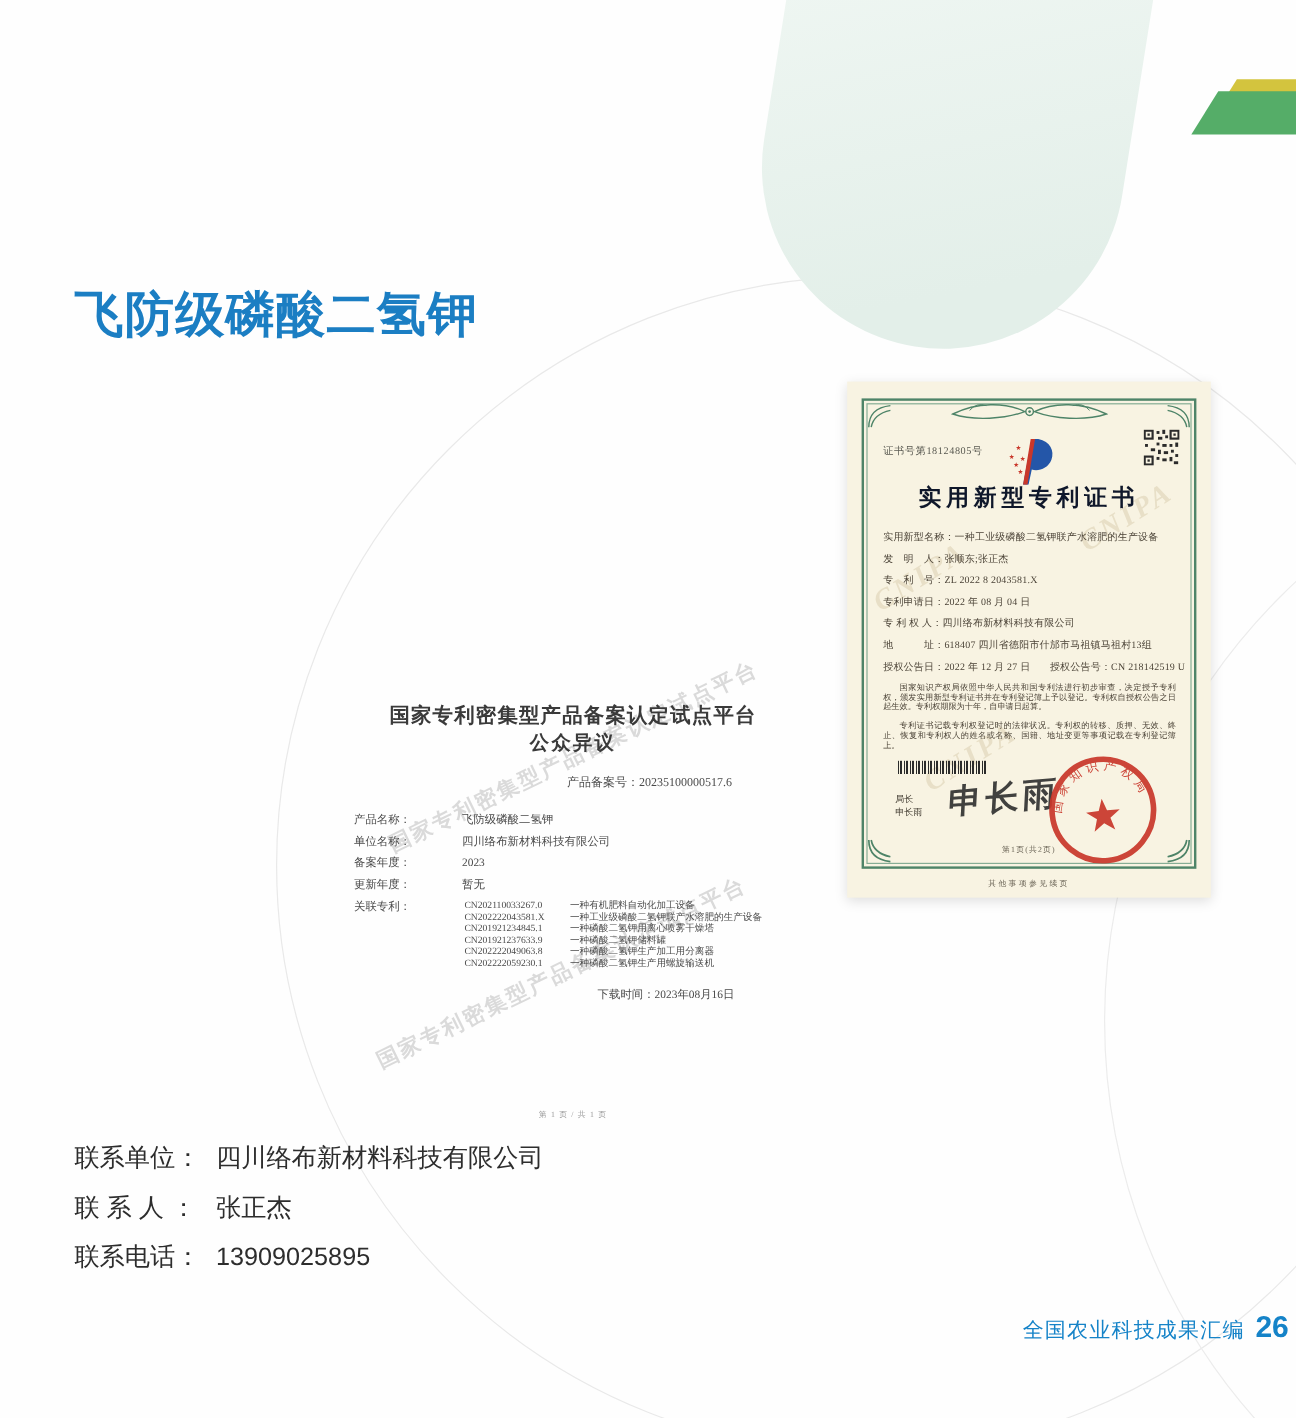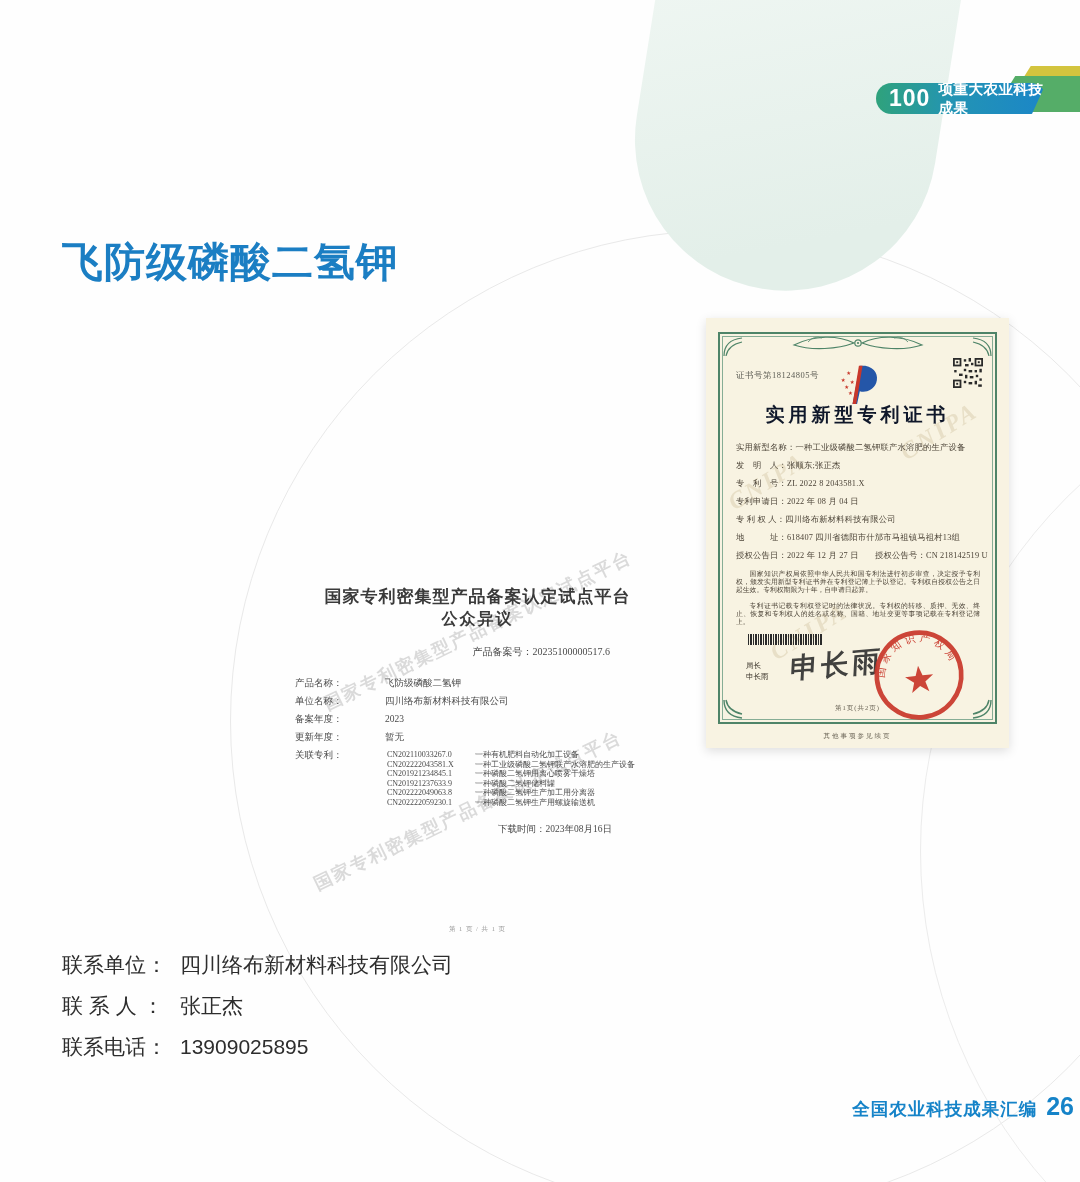--- a/index.html
+++ b/index.html
@@ -28,21 +28,21 @@
       letter-spacing:1px;z-index:1;}
   #intro{position:absolute;left:62px;top:306px;width:601px;font-size:21.5px;line-height:36.2px;
       color:#2d2d2d;text-align:justify;text-indent:2em;z-index:1;}
   
   #contact{position:absolute;left:62px;top:951px;z-index:1;font-size:21px;color:#2d2d2d;}
   .c-row{margin-bottom:15px;height:26px;}
   .c-label{display:inline-block;min-width:118px;}
   
   #footer{position:absolute;right:6px;top:1092px;display:flex;align-items:baseline;gap:9px;
       color:#1583c8;z-index:2;}
-  #footer-text{font-size:17.5px;font-weight:700;letter-spacing:1px;}
+  #footer-text{font-size:17.5px;font-weight:400;letter-spacing:1px;}
   #footer-page{font-size:25px;font-weight:700;}
   
   #regcert{position:absolute;left:255px;top:543px;width:445px;height:430px;z-index:2;
       font-family:"Liberation Serif",serif;color:#4a4a4a;}
   .wm{position:absolute;white-space:nowrap;font-size:18px;letter-spacing:2px;color:rgba(145,145,145,0.33);
       transform:rotate(-26deg);transform-origin:left center;z-index:0;font-weight:700;}
   #rc-title1{position:absolute;top:42px;width:100%;text-align:center;font-size:17px;font-weight:700;color:#3a3a3a;letter-spacing:1px;}
   #rc-title2{position:absolute;top:66px;width:100%;text-align:center;font-size:16px;font-weight:700;color:#3a3a3a;letter-spacing:2px;}
   #rc-recno{position:absolute;top:102px;right:90px;font-size:10px;color:#4a4a4a;text-align:right;}
   .lc-row{position:absolute;left:40px;font-size:9.5px;white-space:nowrap;}
@@ -85,24 +85,20 @@
 
 <div id="page">
 
   <div class="arc" id="arc1"></div>
   <div class="arc" id="arc2"></div>
   <div id="capsule"></div>
 
   <div id="badge-group">
     <div class="para" id="badge-yellow"></div>
     <div class="para" id="badge-green"></div>
-    <div id="badge-pill">
-      <span id="badge-num">100</span>
-      <span id="badge-label">项重大农业科技成果</span>
-    </div>
   </div>
 
   <h1 id="page-title">飞防级磷酸二氢钾</h1>
 
   <div id="regcert">
     <div class="wm" style="left:70px;top:150px;">国家专利密集型产品备案认定试点平台</div>
     <div class="wm" style="left:60px;top:330px;">国家专利密集型产品备案认定试点平台</div>
     <div id="rc-title1">国家专利密集型产品备案认定试点平台</div>
     <div id="rc-title2">公众异议</div>
     <div id="rc-recno">产品备案号：20235100000517.6</div>

